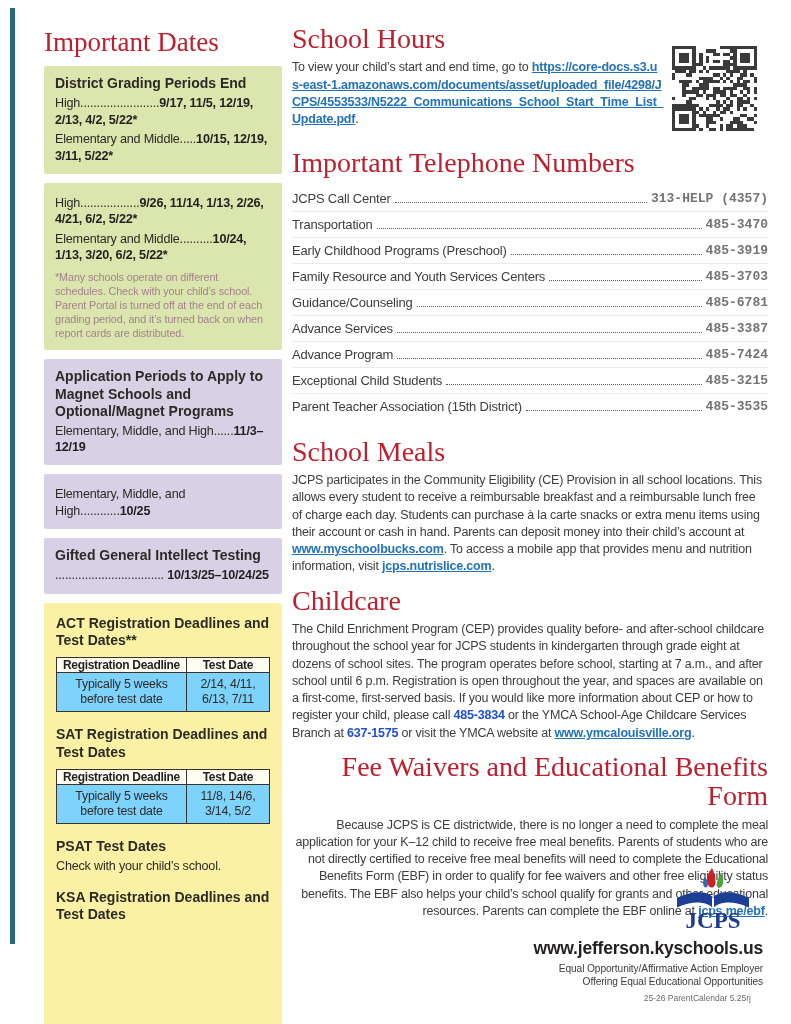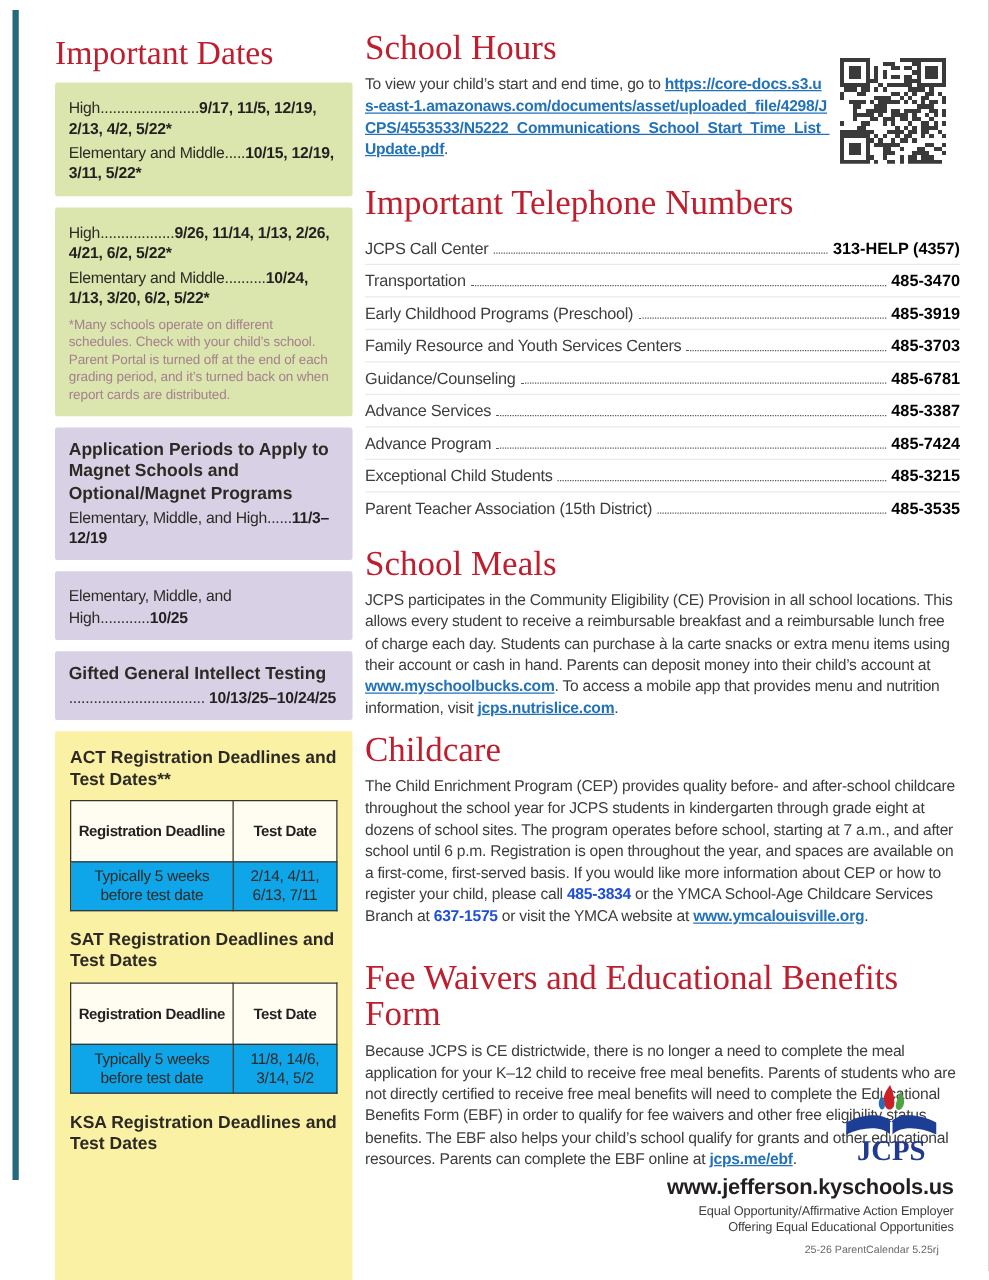--- a/index.html
+++ b/index.html
@@ -30,45 +30,45 @@
   .entry .dates { font-weight:bold; color:#231f20; }
   .pink-note { font-size:10.8px; line-height:1.3; color:#a5808d; margin-top:7px; letter-spacing:-0.1px; }
   .sub-block { margin-top:14px; }
   .sub-block:first-child { margin-top:0; }
   .small-body { font-size:12.6px; color:#2d2a26; line-height:1.3; margin-top:2px; letter-spacing:-0.2px; }
 
   table.reg { width:100%; border-collapse:collapse; margin:8px 0 6px 0; }
   table.reg th, table.reg td { border:1px solid #39332e; text-align:center; }
   table.reg th {
     background:#fffdf2; font-size:12px; font-weight:bold; color:#231f20;
-    padding:17px 3px; letter-spacing:-0.3px; white-space:nowrap;
+    padding:0 3px; letter-spacing:-0.3px; white-space:nowrap;
   }
-  table.reg td { background:#0ea5e9; font-size:12.3px; color:#2d2a26; padding:4px 4px; line-height:1.25; letter-spacing:-0.2px; }
+  table.reg td { background:#7dd3fc; font-size:12.3px; color:#2d2a26; padding:4px 4px; line-height:1.25; letter-spacing:-0.2px; }
   table.reg .c1 { width:61%; }
   table.reg .c2 { width:39%; }
 
   
   .main { position:absolute; left:292px; top:24px; width:476px; }
   .body-text { font-size:12.5px; line-height:1.38; letter-spacing:-0.2px; color:#3d3d3d; margin:3px 0 0 0; }
   .hours-text { width:372px; }
   .hours-text .link { word-break:break-all; }
   .link { color:#2272b9; font-weight:bold; text-decoration:underline; cursor:pointer; }
   .bold { font-weight:bold; color:#1d4ed8; }
   section { display:block; }
   #telephone { margin-top:20px; }
   #meals { margin-top:18px; }
   #childcare { margin-top:10px; }
-  #fee { margin-top:26px; }
+  #fee { margin-top:10px;text-align:right; }
 
   .ph-list { margin-top:8px; }
   .ph-row { display:flex; align-items:flex-end; padding:5px 0 5px 0; border-bottom:1px solid #eaeaea; font-size:13px; }
   .ph-row:last-child { border-bottom:none; }
   .ph-label { color:#3d3d3d; letter-spacing:-0.2px; white-space:nowrap; }
   .ph-dots { flex:1; border-bottom:1px dotted #5a5a5a; margin:0 4px 3px 4px; min-width:20px; }
-  .ph-num { font-weight:bold; color:#000000; white-space:nowrap; }
+  .ph-num { font-weight:bold; color:#737373; white-space:nowrap;font-family:Liberation Mono, monospace; }
 
   .qr { position:absolute; left:380px; top:22px; width:85px; height:85px; }
   .qr svg { display:block; }
 
   
   .footer { position:absolute; right:28px; top:868px; text-align:right; }
   .logo-wrap { display:inline-block; margin-right:6px; }
   .site-url { font-size:17.5px; font-weight:bold; color:#231f20; letter-spacing:-0.2px; margin-top:2px; }
   .eeo { font-size:10.2px; color:#3d3d3d; line-height:1.32; margin-top:3px; letter-spacing:-0.1px; }
   .doc-code { font-size:8.5px; color:#6a6a6a; margin-top:4px; margin-right:12px; }
@@ -76,20 +76,21 @@
 </head>
 <body>
 
 <div class="page">
   <div class="edge-bar"></div>
 
   <div class="sidebar">
     <h1 class="serif-h">Important Dates</h1>
 
     <div class="box green">
+      <div class="box-title">District Grading Periods End</div>
       <div class="entry"><span>High</span><span>........................</span><span class="dates">9/17, 11/5, 12/19, 2/13, 4/2, 5/22*</span></div>
       <div class="entry"><span>Elementary and Middle</span><span>.....</span><span class="dates">10/15, 12/19, 3/11, 5/22*</span></div>
     </div>
 
     <div class="box green">
       <div class="entry"><span>High</span><span>..................</span><span class="dates">9/26, 11/14, 1/13, 2/26, 4/21, 6/2, 5/22*</span></div>
       <div class="entry"><span>Elementary and Middle</span><span>..........</span><span class="dates">10/24, 1/13, 3/20, 6/2, 5/22*</span></div>
       <div class="pink-note">*Many schools operate on different schedules. Check with your child’s school. Parent Portal is turned off at the end of each grading period, and it’s turned back on when report cards are distributed.</div>
     </div>
 
@@ -133,20 +134,24 @@
             <th class="c2">Test Date</th>
           </tr>
           <tr>
             <td>Typically 5 weeks before test date</td>
             <td>11/8, 14/6, 3/14, 5/2</td>
           </tr>
         </tbody>
           </table>
       </div>
 
+      <div class="sub-block">
+        <div class="box-title">PSAT Test Dates</div>
+        <div class="small-body">Check with your child’s school.</div>
+      </div>
 
       <div class="sub-block">
         <div class="box-title">KSA Registration Deadlines and Test Dates</div>
 
       </div>
     </div>
   </div>
 
   <div class="main">
 

